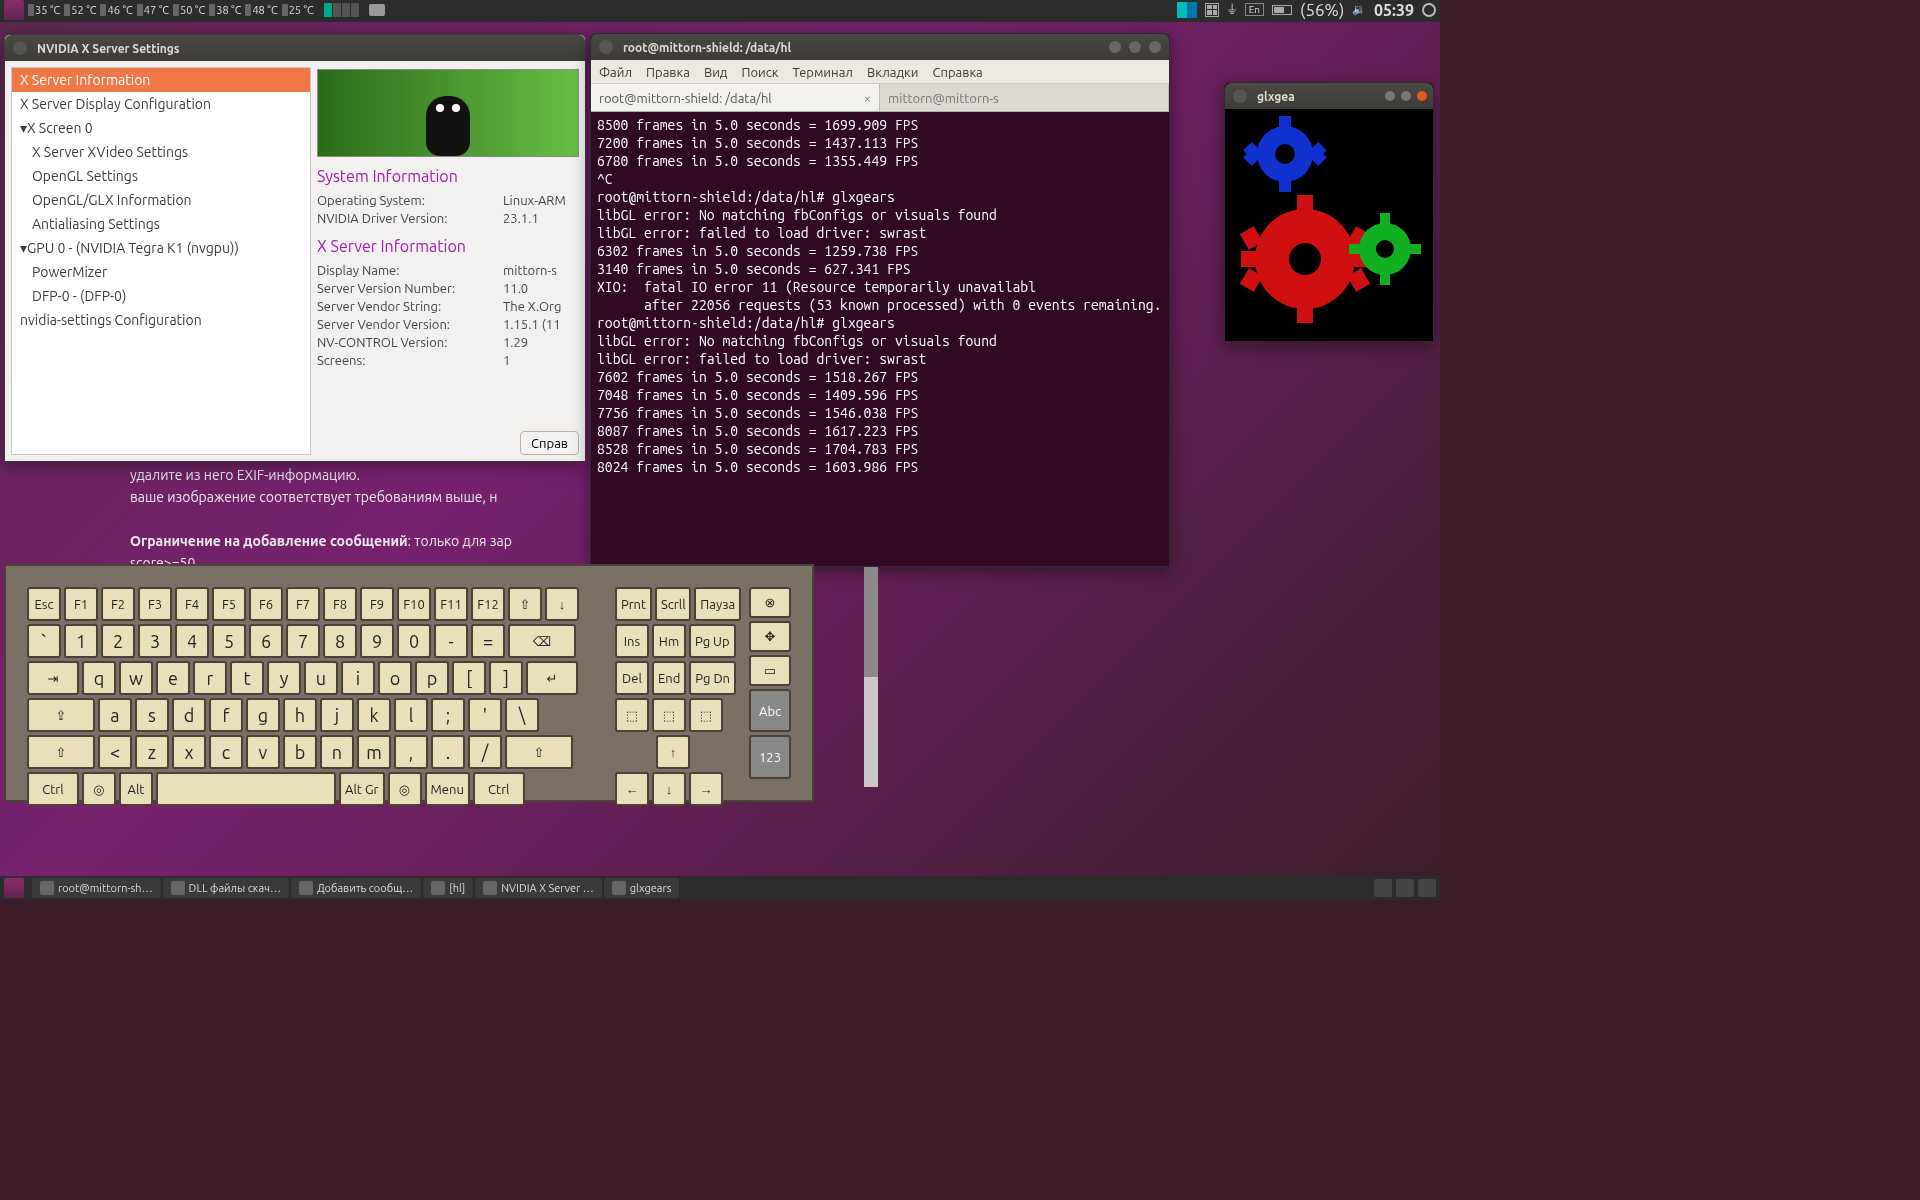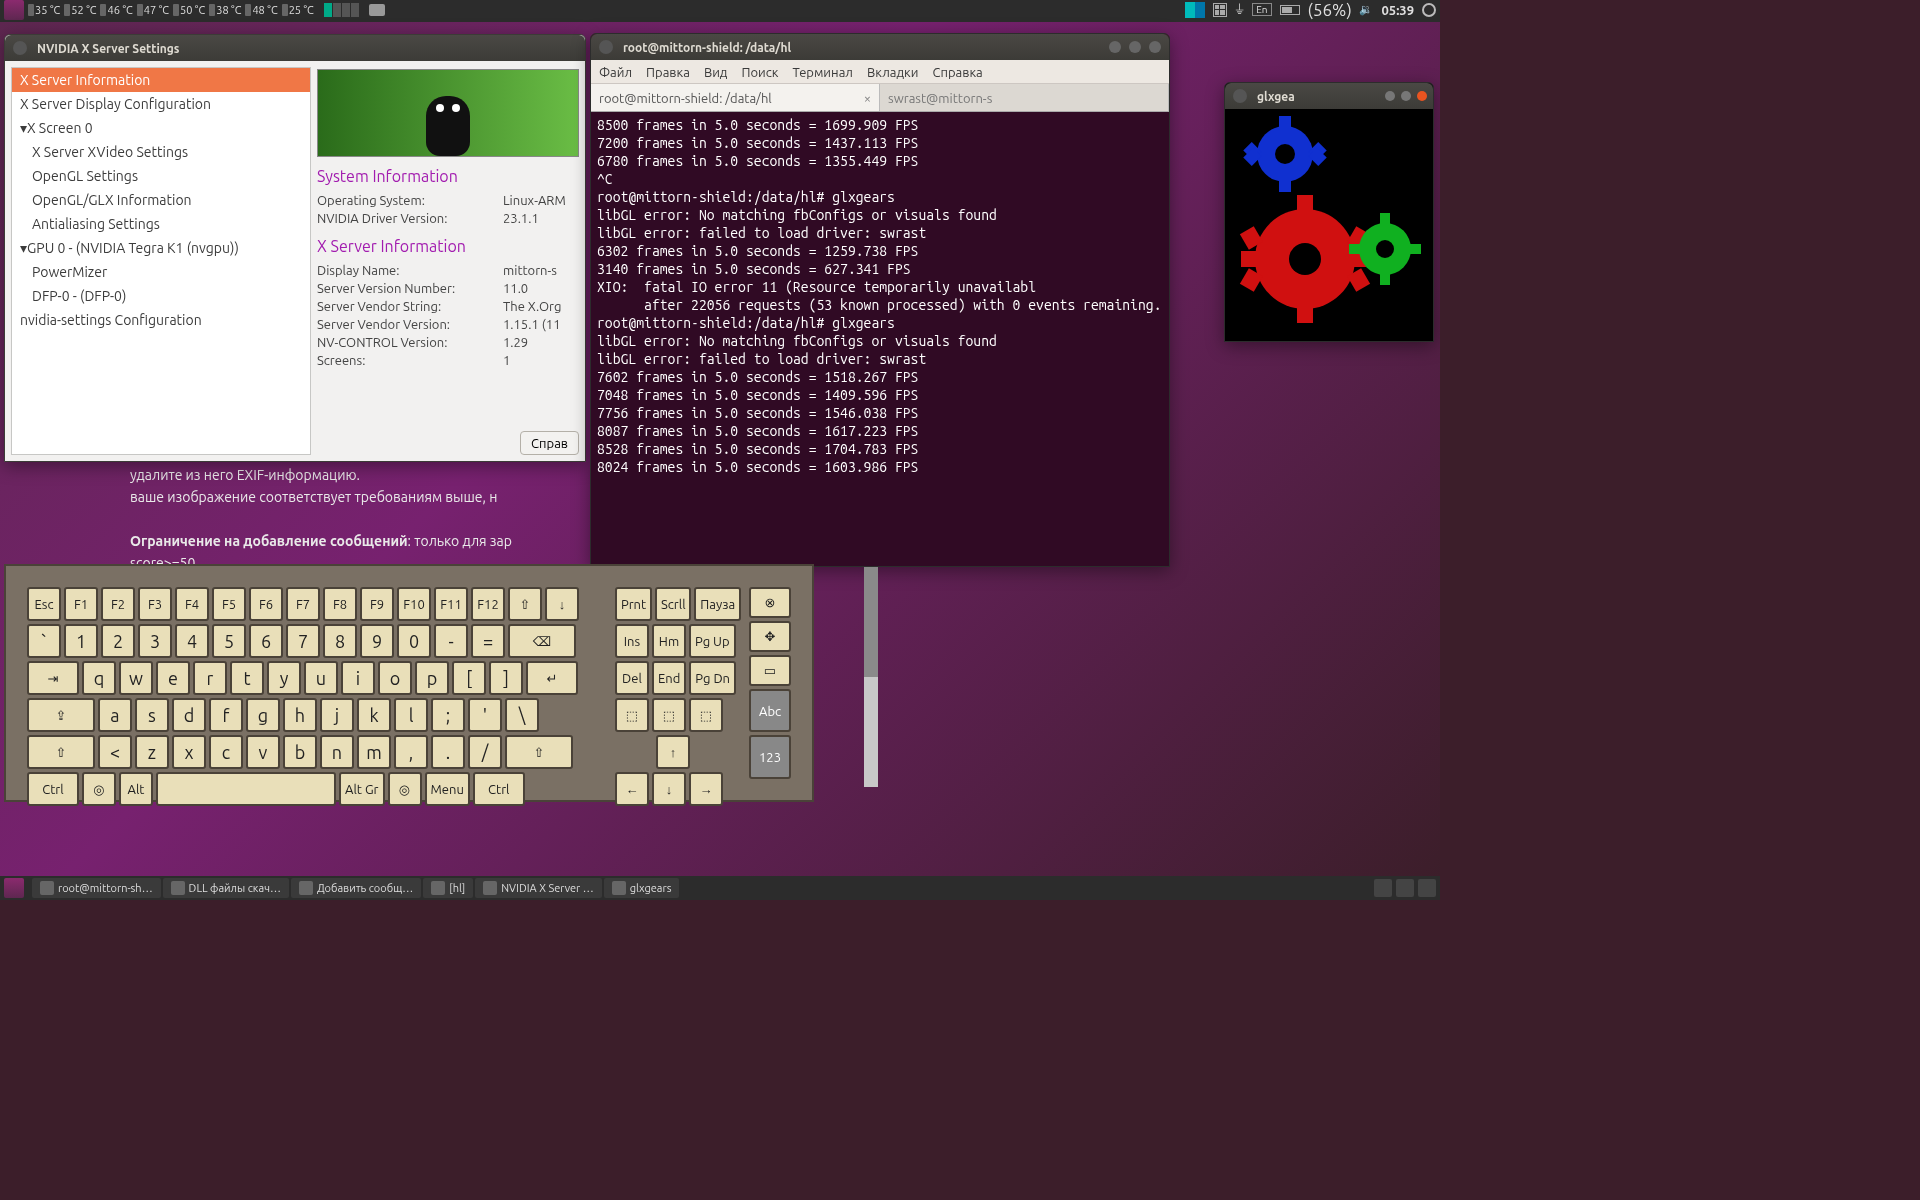--- a/index.html
+++ b/index.html
@@ -5,21 +5,21 @@
 *{box-sizing:border-box;margin:0;padding:0;font-family:Ubuntu,Arial,sans-serif}
 body{background:#3c1e2a;width:1440px;height:900px;overflow:hidden;position:relative}
 .desktop{position:absolute;top:22px;left:0;right:0;bottom:24px;background:linear-gradient(135deg,#5e2750 0%,#77216f 40%,#3c1e2a 100%)}
 .topbar{position:absolute;top:0;left:0;right:0;height:22px;background:#2c2c2c;color:#dfdfdf;font-size:11px;display:flex;align-items:flex-start;padding:0 4px}
 .topbar .left{display:flex;align-items:center;gap:4px}
 .topbar .right{margin-left:auto;display:flex;align-items:center;gap:8px}
 .temp{display:flex;align-items:center;gap:1px}
 .temp-icon{width:6px;height:12px;background:#666;border-radius:1px}
 .cog{display:inline-block;width:14px;height:14px;border:2px solid #bbb;border-radius:50%;position:relative}
 .battery-pct{font-size:17px}
-.clock{font-size:13px;font-weight:bold}
+.clock{font-size:16px;font-weight:bold}
 
 .nvwin{position:absolute;top:34px;left:4px;width:582px;height:428px;background:#f2f1f0;border:1px solid #3c3b37;border-radius:6px 6px 0 0;box-shadow:0 4px 18px rgba(0,0,0,.4)}
 .titlebar{height:26px;background:linear-gradient(#4a4844,#3c3b37);border-radius:6px 6px 0 0;display:flex;align-items:center;padding:0 8px;color:#dfdbd2;font-size:12px;font-weight:bold}
 .titlebar .btn{width:14px;height:14px;border-radius:50%;background:#555;margin-right:6px}
 .titlebar .title{margin-left:4px}
 .nvcontent{display:flex;height:calc(100% - 26px)}
 .nvside{width:300px;border:1px solid #c7c7c5;margin:6px;background:#fff;overflow-y:auto}
 .nvitem{padding:4px 8px;font-size:14px;color:#3c3c3c;cursor:pointer}
 .nvitem.sel{background:#f07746;color:#fff}
 .nvitem.sub{padding-left:20px}
@@ -237,21 +237,21 @@
       <span>Терминал</span>
       <span>Вкладки</span>
       <span>Справка</span>
     </div>
   <div class="termtabs">
     <div class="ttab">
         <span>root@mittorn-shield: /data/hl</span>
         <span class="x">×</span>
       </div>
     <div class="ttab inactive">
-        <span>swrast@mittorn-s</span>
+        <span>mittorn@mittorn-s</span>
       </div>
   </div>
   <div class="termbody" id="tbody">8500 frames in 5.0 seconds = 1699.909 FPS
 7200 frames in 5.0 seconds = 1437.113 FPS
 6780 frames in 5.0 seconds = 1355.449 FPS
 ^C
 root@mittorn-shield:/data/hl# glxgears
 libGL error: No matching fbConfigs or visuals found
 libGL error: failed to load driver: swrast
 6302 frames in 5.0 seconds = 1259.738 FPS

